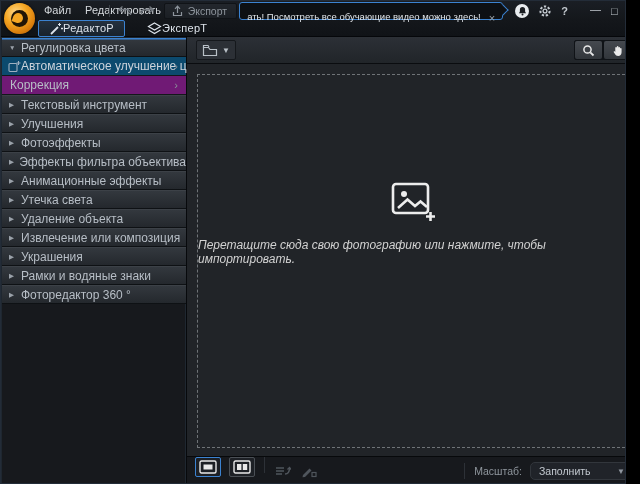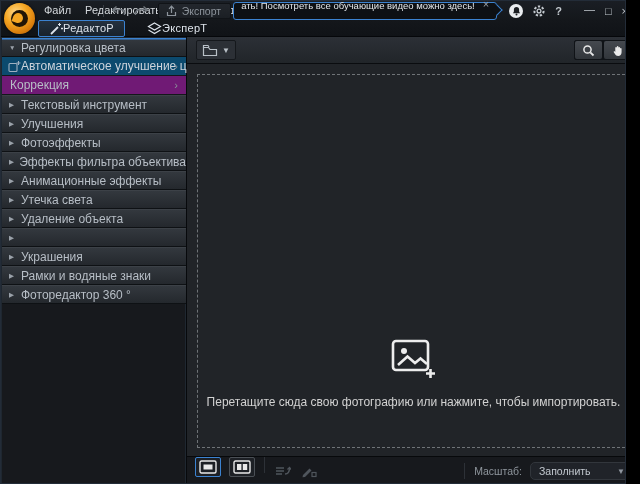--- a/index.html
+++ b/index.html
@@ -15,28 +15,28 @@
     border-bottom:1px solid #05070a; }
   .logo{ position:absolute; left:3px; top:2px; width:31px; height:31px; border-radius:50%;
     background:radial-gradient(circle at 38% 32%, #ffd98c 0%, #f6a723 38%, #d97d0c 70%, #9c5605 100%);
     box-shadow:0 0 3px rgba(0,0,0,.8); }
   .logo::before{ content:""; position:absolute; left:7px; top:7px; width:17px; height:17px;
     border-radius:50%; background:#221505; }
   .logo::after{ content:""; position:absolute; left:9px; top:10px; width:10px; height:10px;
     border-radius:50% 50% 50% 0; background:#f6a723; transform:rotate(20deg); }
   .menubar{ position:absolute; left:36px; top:1px; height:17px; display:flex; align-items:center; }
   .menu-item{ padding:0 7px; font-size:11px; color:#d4d8dc; line-height:17px; cursor:default; }
-  .tb-right{ position:absolute; right:13px; top:1px; height:17px; display:flex; align-items:center; }
+  .tb-right{ position:absolute; right:7px; top:1px; height:17px; display:flex; align-items:center; }
   .v-div{ width:1px; height:12px; background:#3a3f46; margin:0 6px 0 2px; }
   .icon-btn{ display:flex; align-items:center; justify-content:center; }
   .undo,.redo{ width:19px; height:15px; margin-right:3px; }
   .export-btn{ display:flex; align-items:center; height:16px; margin-left:4px; padding:0 9px 0 7px;
     background:linear-gradient(180deg,#23272d,#1b1f24); border:1px solid #101317; border-radius:2px; }
   .export-btn .lbl{ font-size:10.5px; color:#8d949c; margin-left:5px; }
-  .tooltip{ position:relative; display:flex; align-items:flex-end; height:16px; margin:0 12px 0 2px;
+  .tooltip{ position:relative; display:flex; align-items:flex-start; height:16px; margin:0 12px 0 2px;
     padding:8px 7px; background:#0d1014; border:1px solid #3b82d0; border-radius:3px; }
   .tooltip .tt-text{ font-size:9.5px; color:#e2e6ea; white-space:nowrap; }
   .tooltip .tt-close{ font-size:11px; color:#9aa1a8; margin-left:8px; line-height:14px; cursor:default; }
   .tooltip::after{ content:""; position:absolute; right:-4.5px; top:3.5px; width:7px; height:7px;
     background:#0d1014; border-top:1px solid #3b82d0; border-right:1px solid #3b82d0;
     transform:rotate(45deg); }
   .bell-wrap{ width:14px; height:14px; border-radius:50%; background:#e9ecef; display:flex;
     align-items:center; justify-content:center; margin-right:9px; }
   .gear-wrap{ margin-right:9px; }
   .help-btn{ font-size:11px; color:#c3c9cf; font-weight:bold; margin-right:12px; }
@@ -72,21 +72,21 @@
     align-items:center; background:#2c3036; border:1px solid #15181c; border-radius:2px; }
   .folder-btn .caret{ font-size:8px; color:#b9c0c7; margin-left:4px; }
   .tool-group{ position:absolute; right:8px; top:3px; height:20px; display:flex;
     background:#101317; border:1px solid #101317; border-radius:2px; }
   .tool-btn{ width:27px; height:18px; margin:0; display:flex; align-items:center; justify-content:center;
     background:linear-gradient(180deg,#45494f,#32363b); border-radius:2px; }
   .tool-btn + .tool-btn{ margin-left:2px; }
   .canvas{ position:absolute; left:0; top:27px; width:100%; height:392px; background:#212428; }
   .dropzone{ position:absolute; left:10px; top:10px; right:10px; bottom:8px;
     border:1px dashed #6f7377; display:flex; flex-direction:column; align-items:center;
-    justify-content:flex-end; }
+    justify-content:center;font-style:italic; }
   .drop-inner{ display:flex; flex-direction:column; align-items:center; transform:translateY(-38px); }
   .drop-text{ margin-top:14px; font-size:12px; color:#d2d2d2; }
   
   .statusbar{ position:absolute; left:0; bottom:0; width:100%; height:29px; background:#17191d;
     border-top:1px solid #07090b; display:flex; }
   .view-btn{ width:26px; height:20px; margin-left:8px; display:flex; align-items:center;
     justify-content:center; background:#1d2025; border:1px solid #4a4f55; border-radius:2px; }
   .view-btn.active{ border:1px solid #3b82d0; }
   .sb-divider{ width:1px; height:16px; background:#2d3137; margin:0 9px; }
   .gray-icon{ margin-right:10px; display:flex; align-items:center; }
@@ -224,20 +224,21 @@
         <div class="sb-row sb-section">
           <span class="tri">▶</span>
           <span class="sb-label">Утечка света</span>
         </div>
         <div class="sb-row sb-section">
           <span class="tri">▶</span>
           <span class="sb-label">Удаление объекта</span>
         </div>
         <div class="sb-row sb-section">
           <span class="tri">▶</span>
+          <span class="sb-label">Извлечение или композиция</span>
         </div>
         <div class="sb-row sb-section">
           <span class="tri">▶</span>
           <span class="sb-label">Украшения</span>
         </div>
         <div class="sb-row sb-section">
           <span class="tri">▶</span>
           <span class="sb-label">Рамки и водяные знаки</span>
         </div>
         <div class="sb-row sb-section">

